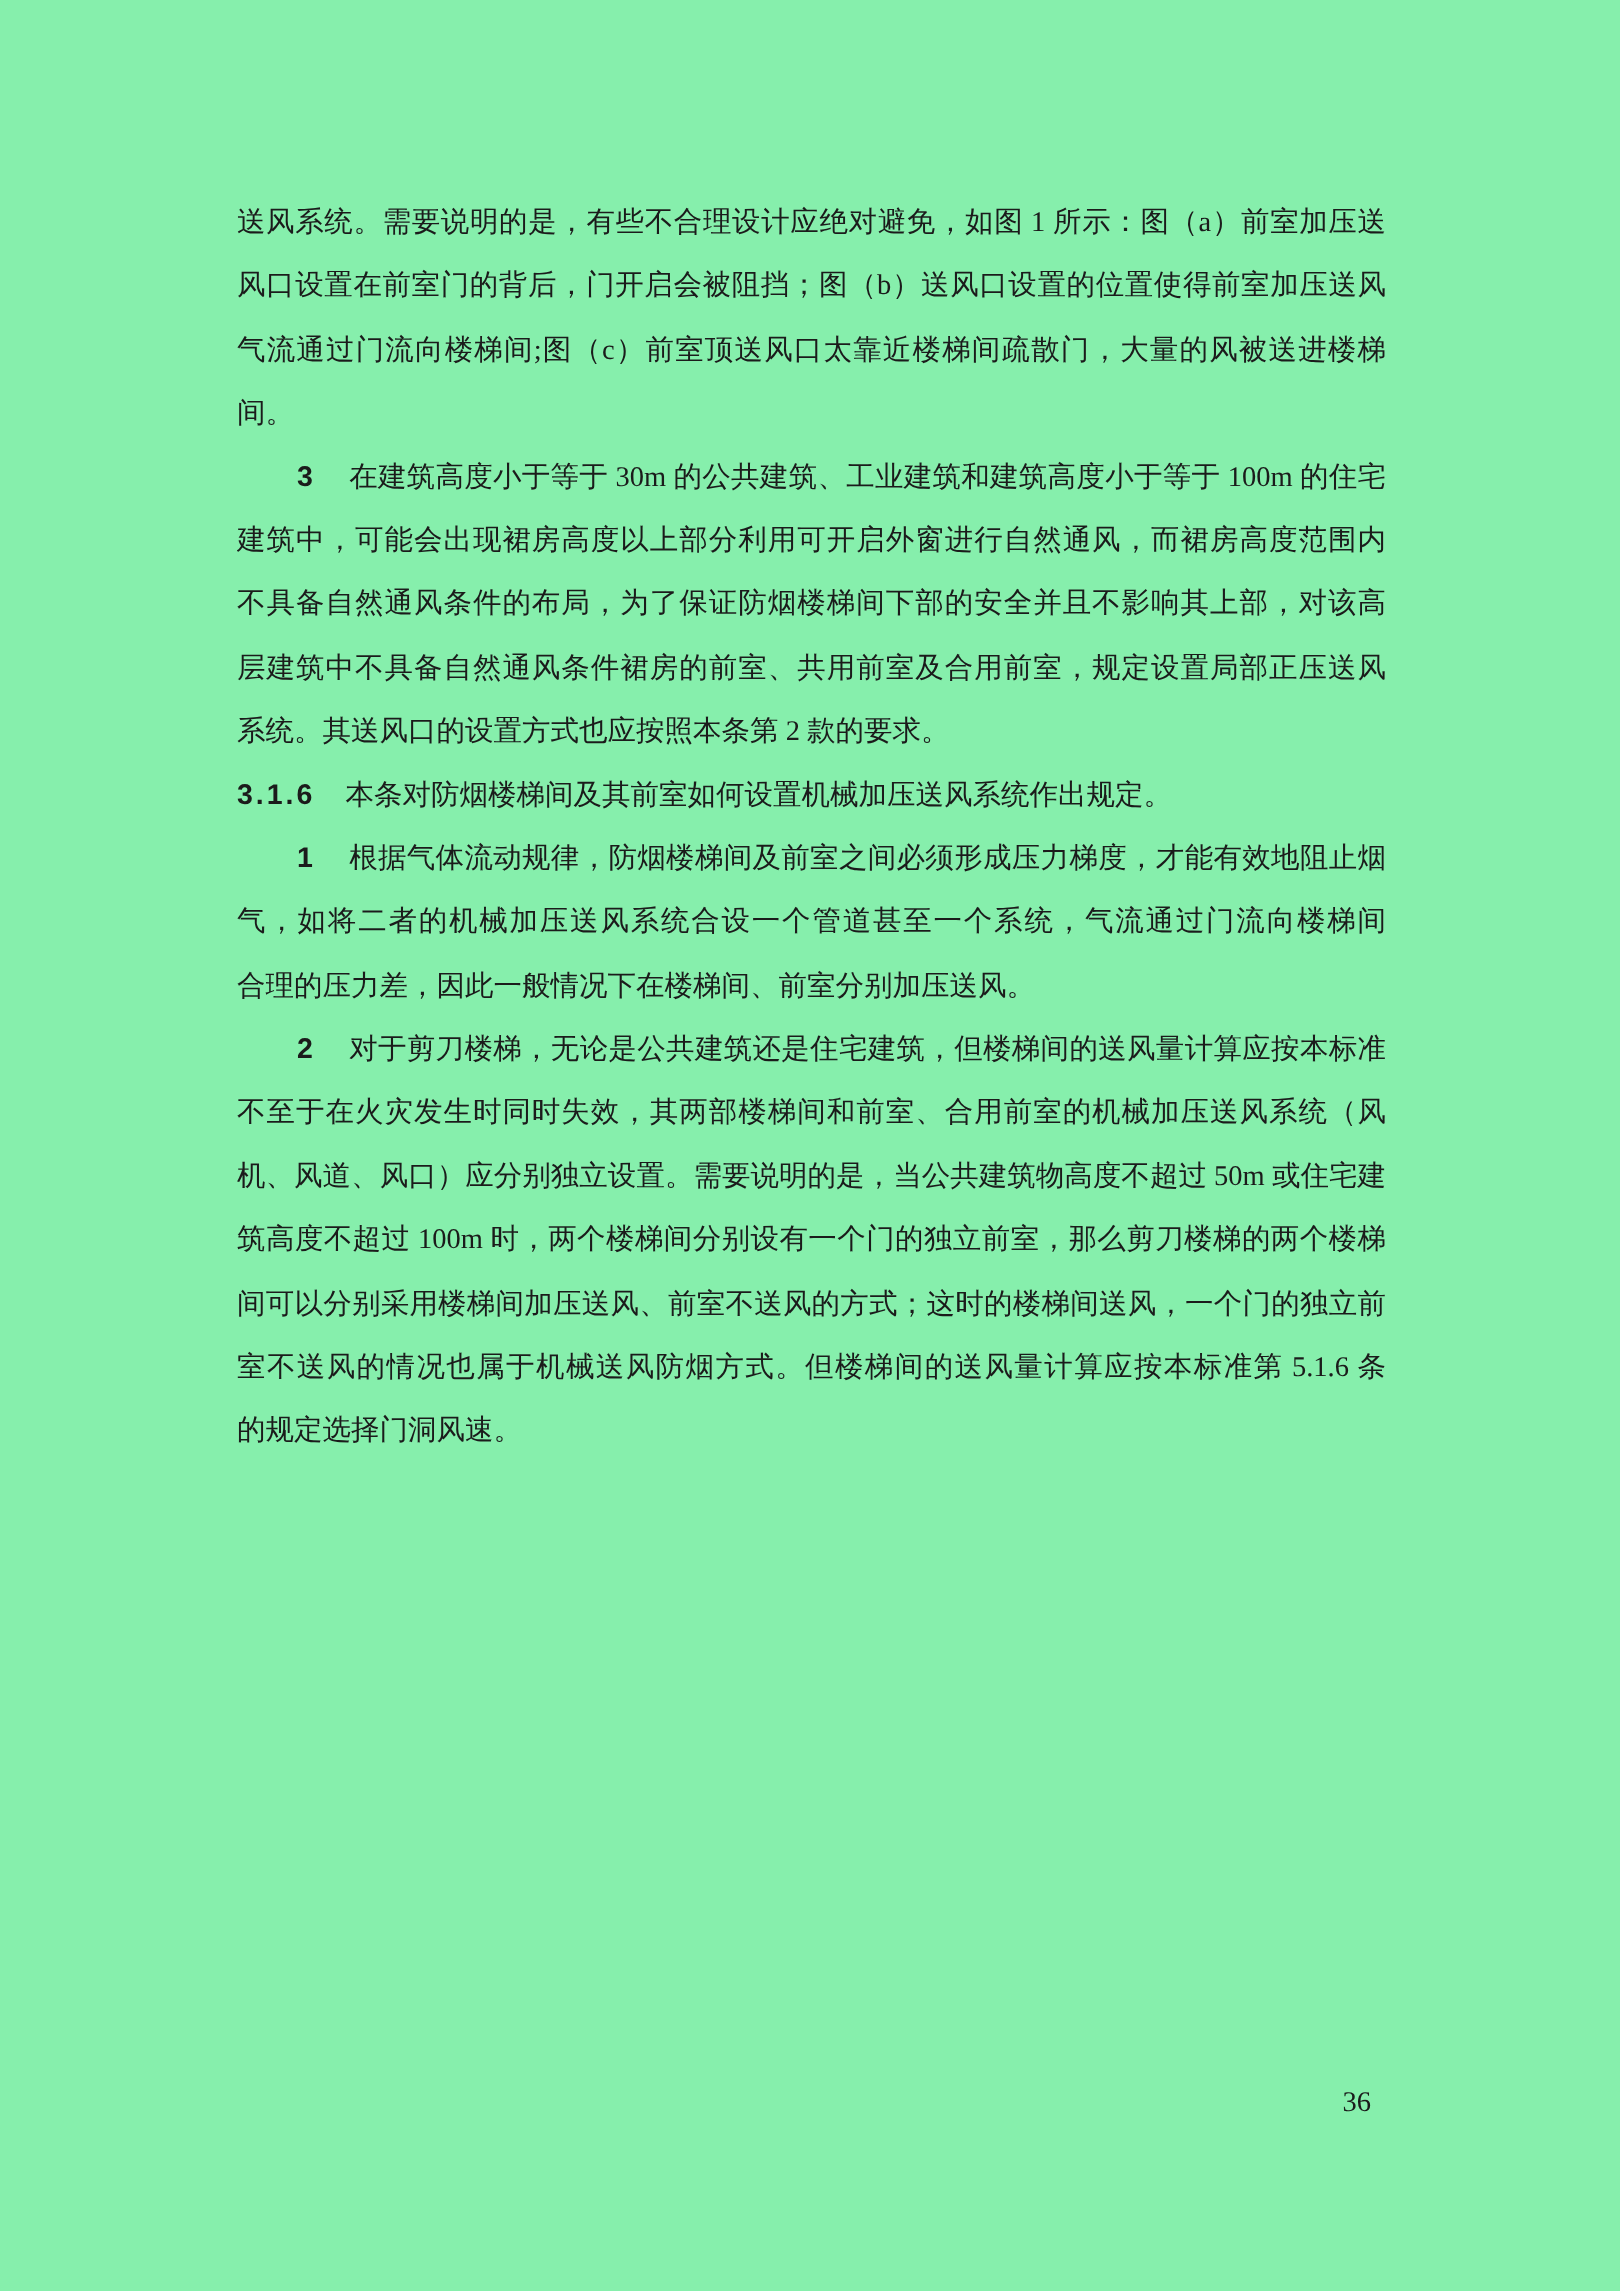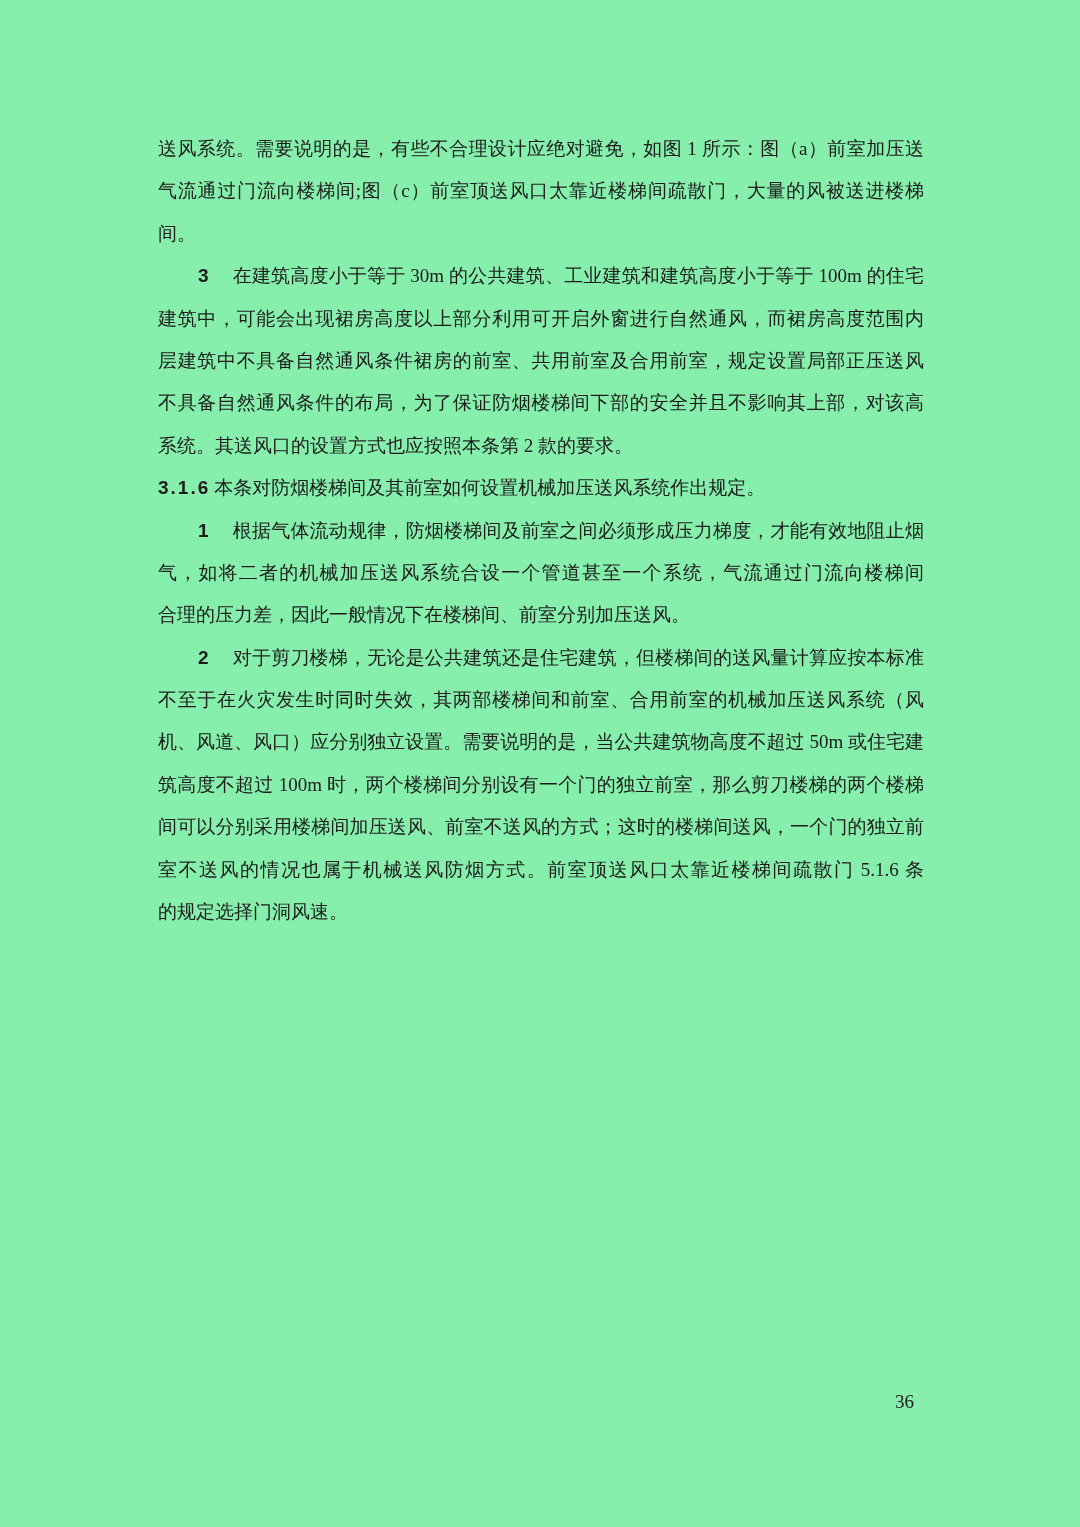--- a/index.html
+++ b/index.html
@@ -43,51 +43,52 @@
   .indent {
     padding-left: 40px;
   }
   .num {
     font-family: "Liberation Sans", "DejaVu Sans", sans-serif;
     font-weight: bold;
     margin-right: 24px;
   }
   .clause-num {
     letter-spacing: 2px;
-    margin-right: 4px;
+    margin-right: 20px;
   }
   .page-number {
     position: absolute;
     top: 1390px;
     left: 158px;
     width: 756px;
     text-align: right;
     font-size: 19px;
     line-height: 24px;
   }
 </style>
 </head>
 <body>
 
 <div class="page">
   <div class="content">
 
     <div>
       <div class="line fill">送风系统。需要说明的是，有些不合理设计应绝对避免，如图 1 所示：图（a）前室加压送</div>
+      <div class="line fill">风口设置在前室门的背后，门开启会被阻挡；图（b）送风口设置的位置使得前室加压送风</div>
       <div class="line fill">气流通过门流向楼梯间;图（c）前室顶送风口太靠近楼梯间疏散门，大量的风被送进楼梯</div>
       <div class="line short">间。</div>
     </div>
 
     <div>
       <div class="line fill indent">
         <b class="num">3</b><span>在建筑高度小于等于 30m 的公共建筑、工业建筑和建筑高度小于等于 100m 的住宅</span>
       </div>
       <div class="line fill">建筑中，可能会出现裙房高度以上部分利用可开启外窗进行自然通风，而裙房高度范围内</div>
+      <div class="line fill">不具备自然通风条件的布局，为了保证防烟楼梯间下部的安全并且不影响其上部，对该高</div>
       <div class="line fill">层建筑中不具备自然通风条件裙房的前室、共用前室及合用前室，规定设置局部正压送风</div>
-      <div class="line fill">不具备自然通风条件的布局，为了保证防烟楼梯间下部的安全并且不影响其上部，对该高</div>
       <div class="line short">系统。其送风口的设置方式也应按照本条第 2 款的要求。</div>
     </div>
 
     <div>
       <div class="line short">
         <b class="num clause-num">3.1.6</b><span>本条对防烟楼梯间及其前室如何设置机械加压送风系统作出规定。</span>
       </div>
     </div>
 
     <div>
@@ -99,20 +100,20 @@
     </div>
 
     <div>
       <div class="line fill indent">
         <b class="num">2</b><span>对于剪刀楼梯，无论是公共建筑还是住宅建筑，但楼梯间的送风量计算应按本标准第</span>
       </div>
       <div class="line fill">不至于在火灾发生时同时失效，其两部楼梯间和前室、合用前室的机械加压送风系统（风</div>
       <div class="line fill">机、风道、风口）应分别独立设置。需要说明的是，当公共建筑物高度不超过 50m 或住宅建</div>
       <div class="line fill">筑高度不超过 100m 时，两个楼梯间分别设有一个门的独立前室，那么剪刀楼梯的两个楼梯</div>
       <div class="line fill">间可以分别采用楼梯间加压送风、前室不送风的方式；这时的楼梯间送风，一个门的独立前</div>
-      <div class="line fill">室不送风的情况也属于机械送风防烟方式。前室顶送风口太靠近楼梯间疏散门 5.1.6 条</div>
+      <div class="line fill">室不送风的情况也属于机械送风防烟方式。但楼梯间的送风量计算应按本标准第 5.1.6 条</div>
       <div class="line short">的规定选择门洞风速。</div>
     </div>
 
   </div>
 
   <div class="page-number">36</div>
 </div>
 
 </body></html>

